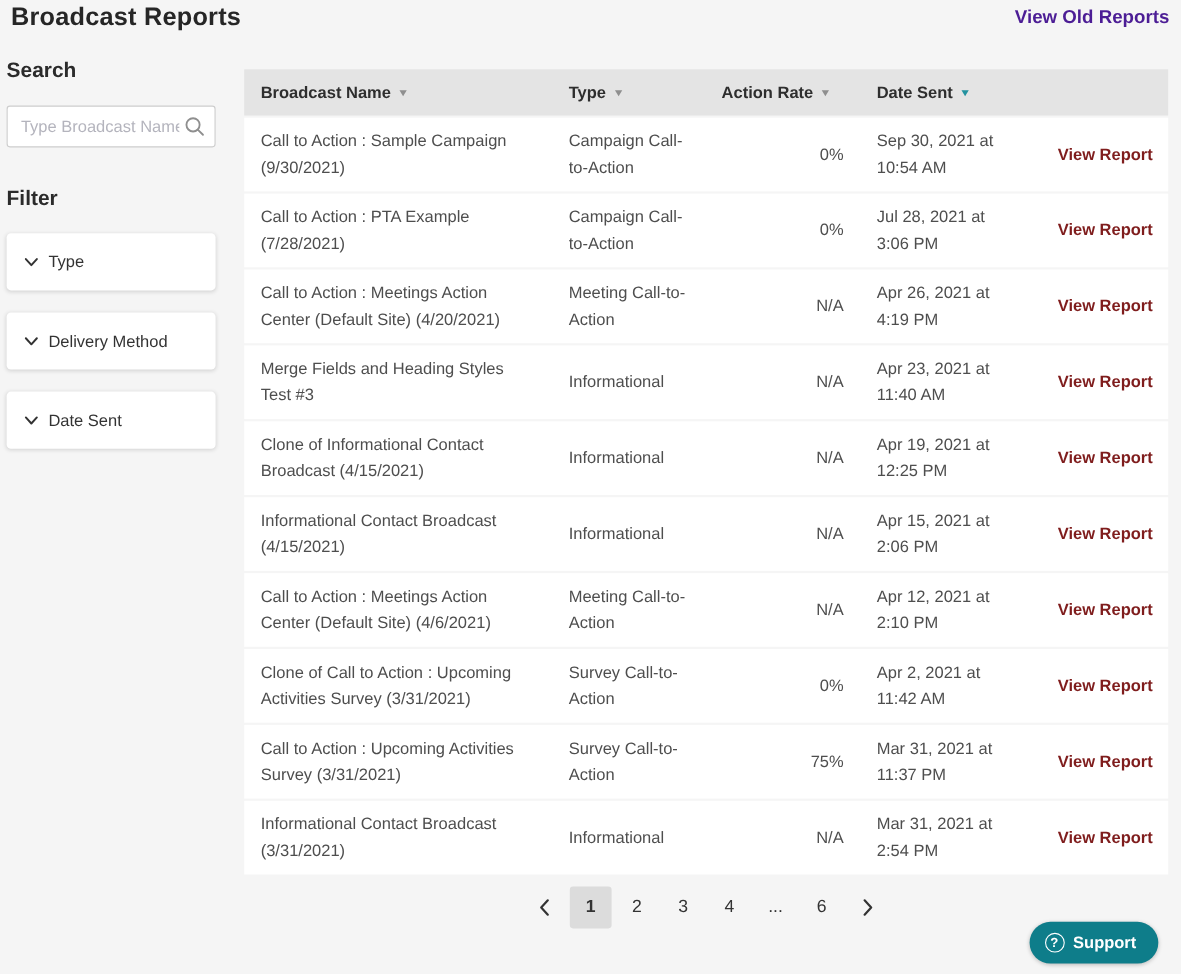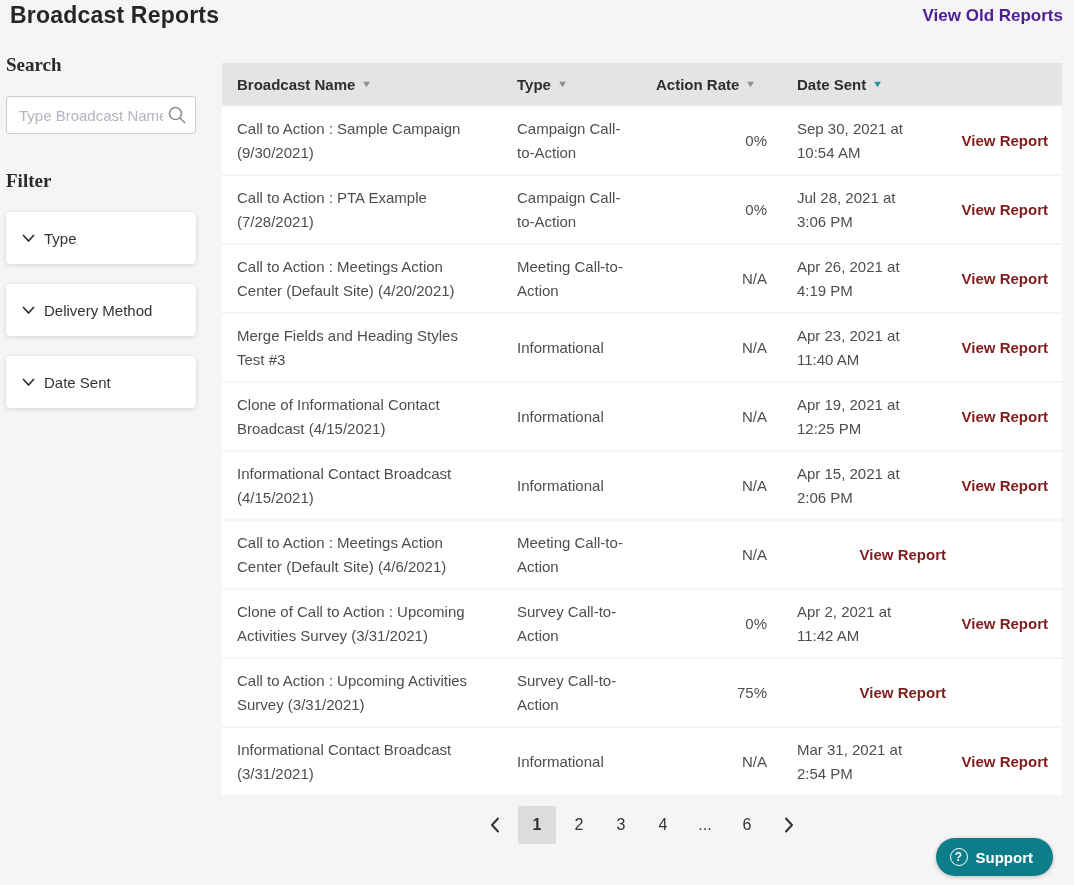--- a/index.html
+++ b/index.html
@@ -19,21 +19,21 @@
     letter-spacing: 0.2px;
   }
   .view-old-reports {
     position: absolute; right: 11px; top: 6px;
     font-size: 17px; font-weight: bold; color: #4c1d95;
     text-decoration: none; cursor: pointer;
   }
 
   
   .sidebar { position: absolute; left: 6px; top: 54px; width: 190px; }
-  .side-heading { font-size: 19px; font-weight: bold; color: #2b2b2b; font-family: Liberation Serif, serif; }
+  .side-heading { font-size: 19px; font-weight: bold; color: #2b2b2b; }
   .search-wrap { position: relative; margin-top: 20px; }
   .search-input {
     width: 190px; height: 38px;
     border: 1px solid #cdcdcd; border-radius: 3px;
     background: #fff; padding: 0 32px 0 12px;
     font-family: "Liberation Sans", sans-serif;
     font-size: 15px; color: #555; outline: none;
   }
   .search-input::placeholder { color: #b4b4bd; }
   .search-icon {
@@ -236,39 +236,41 @@
     <div class="cell-date">Apr 15, 2021 at 2:06 PM</div>
     <div class="cell-view">
       <a class="view-report">View Report</a>
     </div>
   </div>
 
   <div class="trow tbody-row">
     <div class="cell-name">Call to Action : Meetings Action Center (Default Site) (4/6/2021)</div>
     <div class="cell-type">Meeting Call-to-Action</div>
     <div class="cell-rate">N/A</div>
+    <div class="cell-date">Apr 12, 2021 at 2:10 PM</div>
     <div class="cell-view">
       <a class="view-report">View Report</a>
     </div>
   </div>
 
   <div class="trow tbody-row">
     <div class="cell-name">Clone of Call to Action : Upcoming Activities Survey (3/31/2021)</div>
     <div class="cell-type">Survey Call-to-Action</div>
     <div class="cell-rate">0%</div>
     <div class="cell-date">Apr 2, 2021 at 11:42 AM</div>
     <div class="cell-view">
       <a class="view-report">View Report</a>
     </div>
   </div>
 
   <div class="trow tbody-row">
     <div class="cell-name">Call to Action : Upcoming Activities Survey (3/31/2021)</div>
     <div class="cell-type">Survey Call-to-Action</div>
     <div class="cell-rate">75%</div>
+    <div class="cell-date">Mar 31, 2021 at 11:37 PM</div>
     <div class="cell-view">
       <a class="view-report">View Report</a>
     </div>
   </div>
 
   <div class="trow tbody-row">
     <div class="cell-name">Informational Contact Broadcast (3/31/2021)</div>
     <div class="cell-type">Informational</div>
     <div class="cell-rate">N/A</div>
     <div class="cell-date">Mar 31, 2021 at 2:54 PM</div>

